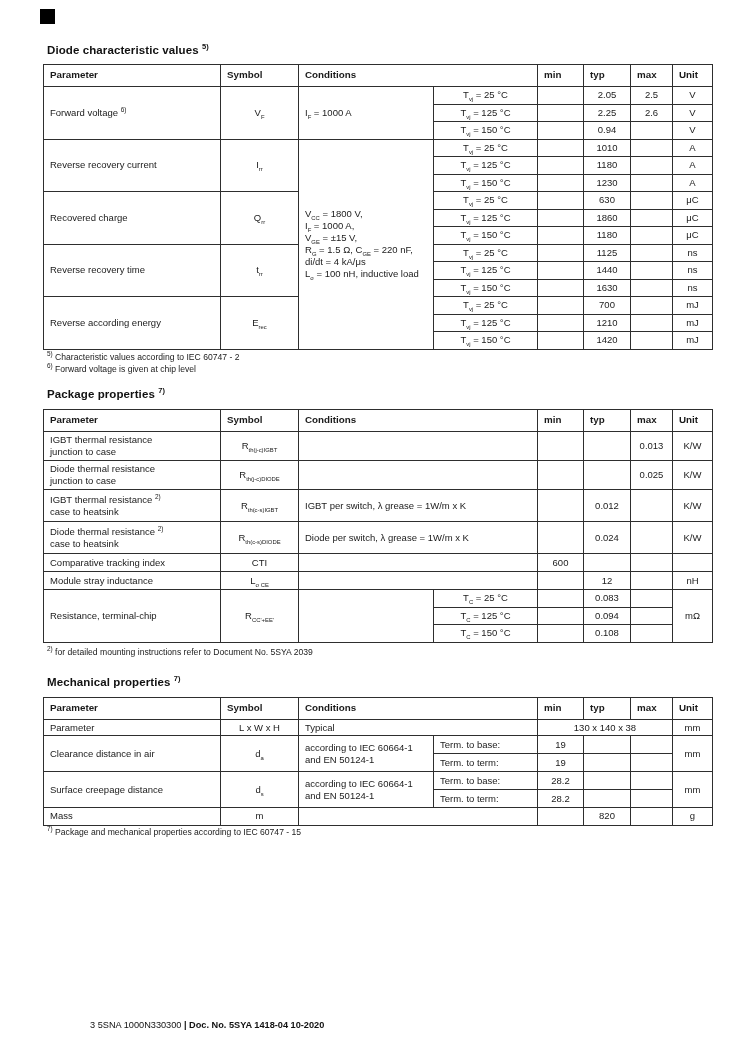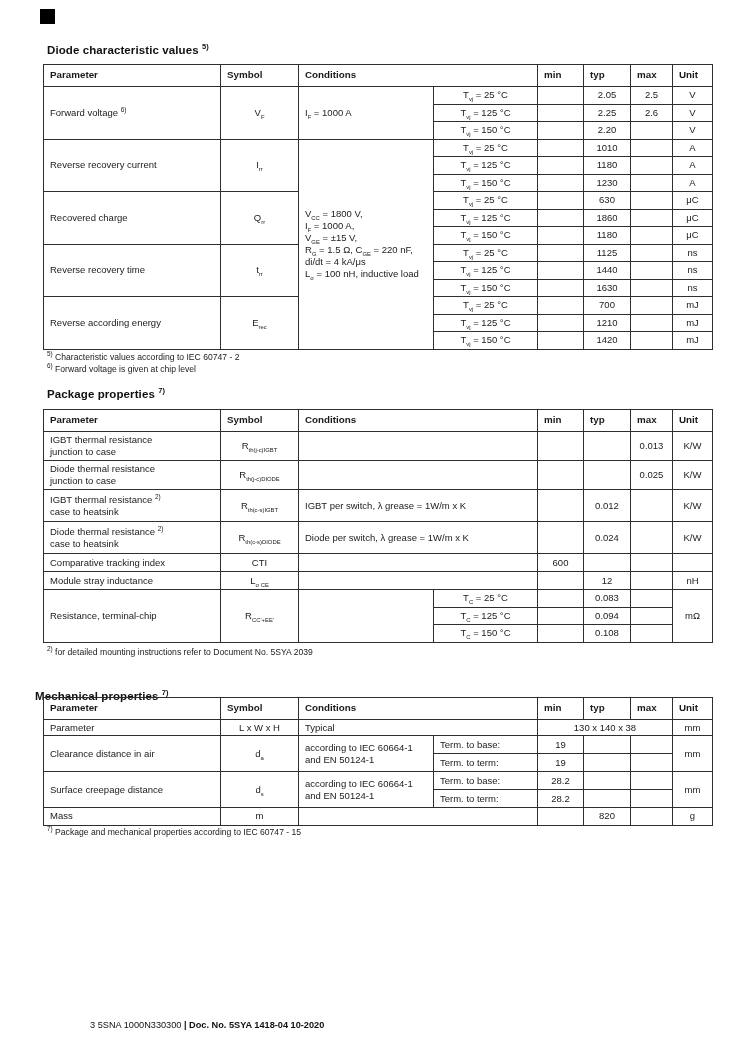--- a/index.html
+++ b/index.html
@@ -72,21 +72,21 @@
     <tr class="h17">
       <td class="ctr nl">T<sub>vj</sub> = 125 °C</td>
       <td class="ctr"></td>
       <td class="ctr">2.25</td>
       <td class="ctr">2.6</td>
       <td class="ctr">V</td>
     </tr>
     <tr class="h17">
       <td class="ctr nl">T<sub>vj</sub> = 150 °C</td>
       <td class="ctr"></td>
-      <td class="ctr">2.20</td>
+      <td class="ctr">0.94</td>
       <td class="ctr"></td>
       <td class="ctr">V</td>
     </tr>
 
     <tr class="h17">
       <td class="al" rowspan="3">Reverse recovery current</td>
       <td class="ctr" rowspan="3">I<sub>rr</sub></td>
       <td class="al nr condblock" rowspan="12">V<sub>CC</sub> = 1800 V,
 I<sub>F</sub> = 1000 A,
 V<sub>GE</sub> = ±15 V,
@@ -302,21 +302,21 @@
       <td class="ctr"></td>
     </tr>
   </tbody>
       </table>
   </div>
 
   <div class="abs fn" style="left:47px;top:647px;">
     <sup>2)</sup> <span>for detailed mounting instructions refer to Document No. 5SYA 2039</span>
   </div>
 
-  <div class="abs sec-title" style="left:35px;top:676px;margin-top:14px;">
+  <div class="abs sec-title" style="left:47px;top:676px;">
     <span>Mechanical properties</span>&nbsp;<sup>7)</sup>
   </div>
 
   <div class="abs" style="left:43px;top:697px;">
   <table class="t">
     <colgroup>
           <col style="width:177px">
           <col style="width:78px">
           <col style="width:135px">
           <col style="width:104px">

